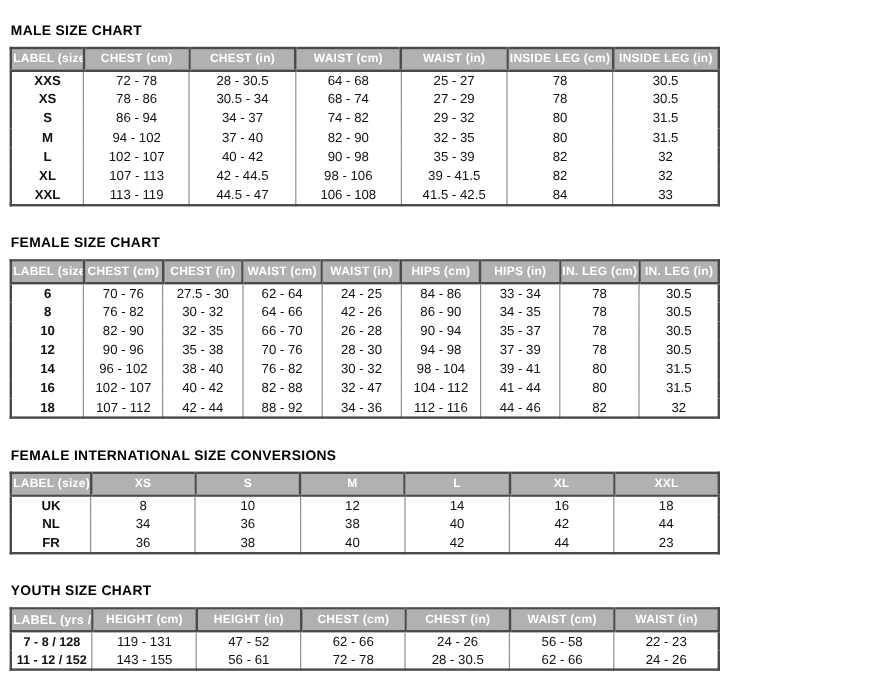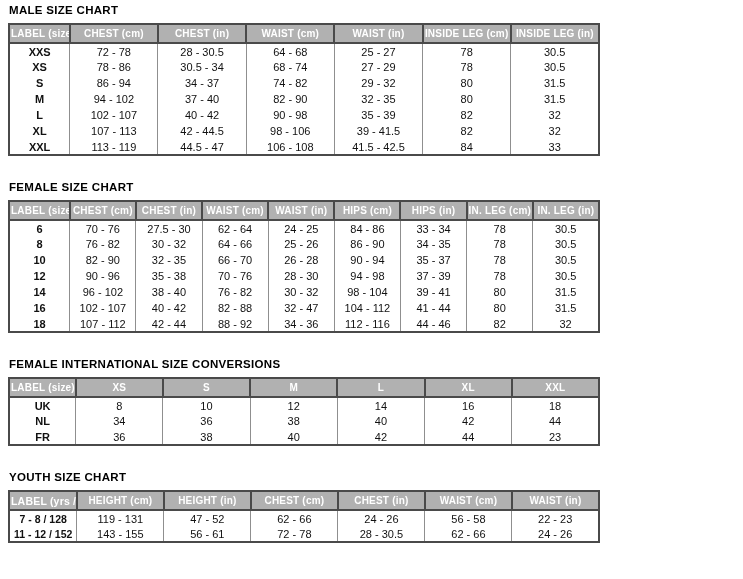--- a/index.html
+++ b/index.html
@@ -12,21 +12,21 @@
   }
   body {
     width: 743px;
     height: 579px;
     overflow: hidden;
   }
   .charts-container {
     padding: 4px 8px 0 8px;
   }
   .chart-section { margin-top: 25px; }
-  .chart-section:first-child { margin-top: 0; }
+  .chart-section:first-child { margin-top: 16px; }
   .section-title {
     font-size: 11.5px;
     font-weight: bold;
     letter-spacing: 0.3px;
     color: #000000;
     margin: 0 0 7px 1px;
     line-height: 12px;
   }
   table.size-table {
     width: 592px;
@@ -203,21 +203,21 @@
             <td>84 - 86</td>
             <td>33 - 34</td>
             <td>78</td>
             <td>30.5</td>
           </tr>
           <tr>
             <td>8</td>
             <td>76 - 82</td>
             <td>30 - 32</td>
             <td>64 - 66</td>
-            <td>25 - 26</td>
+            <td>42 - 26</td>
             <td>86 - 90</td>
             <td>34 - 35</td>
             <td>78</td>
             <td>30.5</td>
           </tr>
           <tr>
             <td>10</td>
             <td>82 - 90</td>
             <td>32 - 35</td>
             <td>66 - 70</td>

